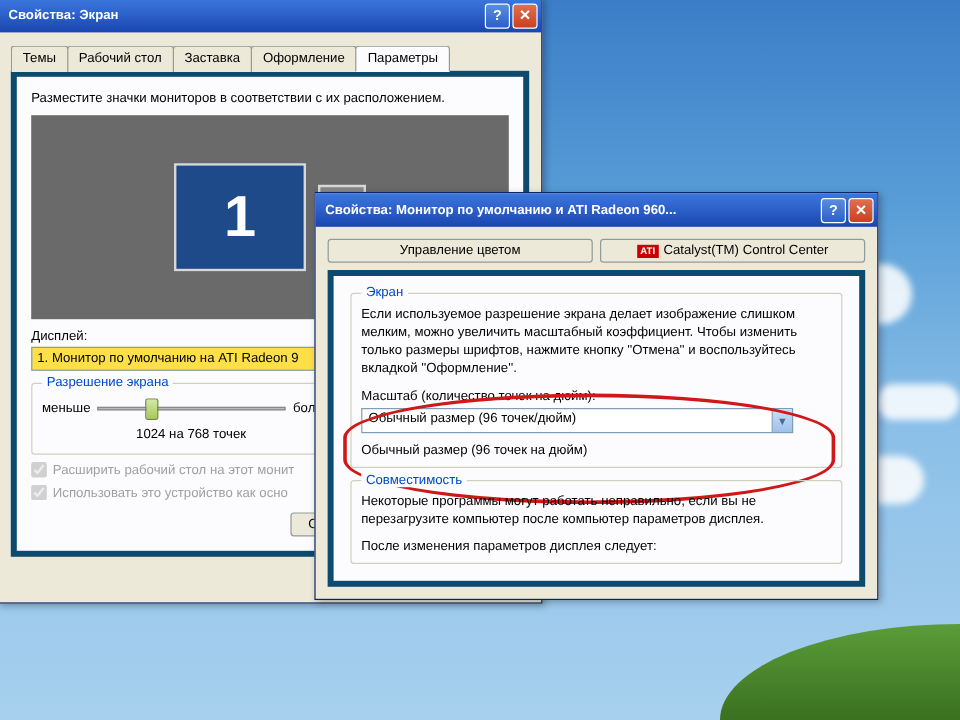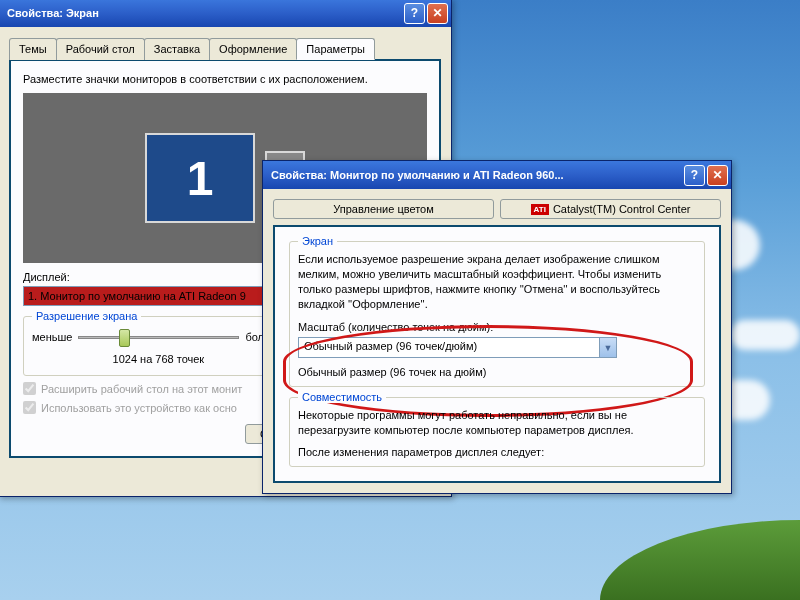--- a/index.html
+++ b/index.html
@@ -15,29 +15,29 @@
 .titlebar { height: 28px; background: linear-gradient(to bottom, #3b77dd 0%, #2c5fc9 50%, #1846b0 100%); display: flex; align-items: center; padding: 0 3px 0 8px; color: white; font-weight: bold; font-size: 13px; }
 .titlebar .title { flex: 1; white-space: nowrap; overflow: hidden; text-overflow: ellipsis; }
 .tbtn { width: 21px; height: 21px; margin-left: 2px; border: 1px solid #fff; border-radius: 3px; display: flex; align-items: center; justify-content: center; color: white; font-weight: bold; font-size: 12px; cursor: pointer; }
 .tbtn.help { background: linear-gradient(to bottom, #5a8ee0, #2c5fc9); }
 .tbtn.close { background: linear-gradient(to bottom, #e07050, #c94020); }
 
 .win-body { padding: 10px; }
 .tabs { display: flex; position: relative; top: 1px; }
 .tab { padding: 4px 9px; background: #ece9d8; border: 1px solid #919b9c; border-bottom: none; border-radius: 3px 3px 0 0; margin-right: -1px; cursor: pointer; }
 .tab.active { background: #fcfcfe; border-bottom: 1px solid #fcfcfe; z-index: 2; position: relative; }
-.tab-content { border: 2px solid #0c4a6e; background: #fcfcfe; padding: 12px; }
+.tab-content { border: 5px solid #0c4a6e; background: #fcfcfe; padding: 12px; }
 
 .monitor-area { background: #6a6a6a; height: 170px; margin: 8px 0; position: relative; display: flex; align-items: center; justify-content: center; gap: 10px; }
 .mon { border: 2px solid #d8d8d8; display: flex; align-items: center; justify-content: center; }
 .mon.primary { width: 110px; height: 90px; background: #1e4a8a; color: white; font-size: 48px; font-weight: bold; }
 .mon.secondary { width: 40px; height: 55px; background: #888; }
 
 .label { display: block; margin-bottom: 3px; }
-.textbox { width: 100%; border: 1px solid #7f9db9; padding: 2px 4px; background: #b91c1c; height: 20px; }
+.textbox { width: 100%; border: 1px solid #7f9db9; padding: 2px 4px; background: #fde047; height: 20px; }
 .groupbox { border: 1px solid #d0d0bf; border-radius: 3px; padding: 10px 8px 8px; margin-top: 10px; position: relative; }
 .groupbox > .legend { position: absolute; top: -7px; left: 8px; background: #fcfcfe; padding: 0 4px; color: #0046d5; }
 .row { display: flex; gap: 10px; }
 .slider-row { display: flex; justify-content: flex-start; align-items: center; font-size: 10px; }
 .slider { flex: 1; margin: 0 6px; height: 20px; position: relative; }
 .slider-track { position: absolute; top: 9px; left: 0; right: 0; height: 3px; background: #bbb; border: 1px solid #888; }
 .slider-thumb { position: absolute; top: 2px; left: 25%; width: 11px; height: 18px; background: linear-gradient(to bottom, #d4e7a5, #a8c858); border: 1px solid #6a8a38; border-radius: 2px; }
 .center-txt { text-align: center; margin-top: 6px; }
 
 .chk { display: flex; align-items: center; gap: 5px; margin-top: 6px; color: #a0a0a0; }
@@ -140,21 +140,21 @@
       <button class="btn">
         <span class="ati-logo">ATI</span>
         <span>Catalyst(TM) Control Center</span>
       </button>
     </div>
     <div class="tab-content" style="padding:14px; position:relative;">
       <div class="groupbox" style="margin-top:0">
         <span class="legend">Экран</span>
         <div style="margin-bottom:10px; line-height:1.35">Если используемое разрешение экрана делает изображение слишком мелким, можно увеличить масштабный коэффициент. Чтобы изменить только размеры шрифтов, нажмите кнопку ''Отмена'' и воспользуйтесь вкладкой ''Оформление''.</div>
         <div style="margin-bottom:4px">Масштаб (количество точек на дюйм):</div>
-        <div class="combo" style="width:319px">
+        <div class="combo" style="width:360px">
           <span>Обычный размер (96 точек/дюйм)</span>
           <span class="combo-btn">▼</span>
         </div>
         <div style="margin-top:8px">Обычный размер (96 точек на дюйм)</div>
       </div>
       <div class="highlight-ring" style="left:8px; top:98px; width:410px; height:92px;"></div>
       <div class="groupbox">
         <span class="legend">Совместимость</span>
         <div style="line-height:1.35; margin-bottom:8px">Некоторые программы могут работать неправильно, если вы не перезагрузите компьютер после компьютер параметров дисплея.</div>
         <div>После изменения параметров дисплея следует:</div>

